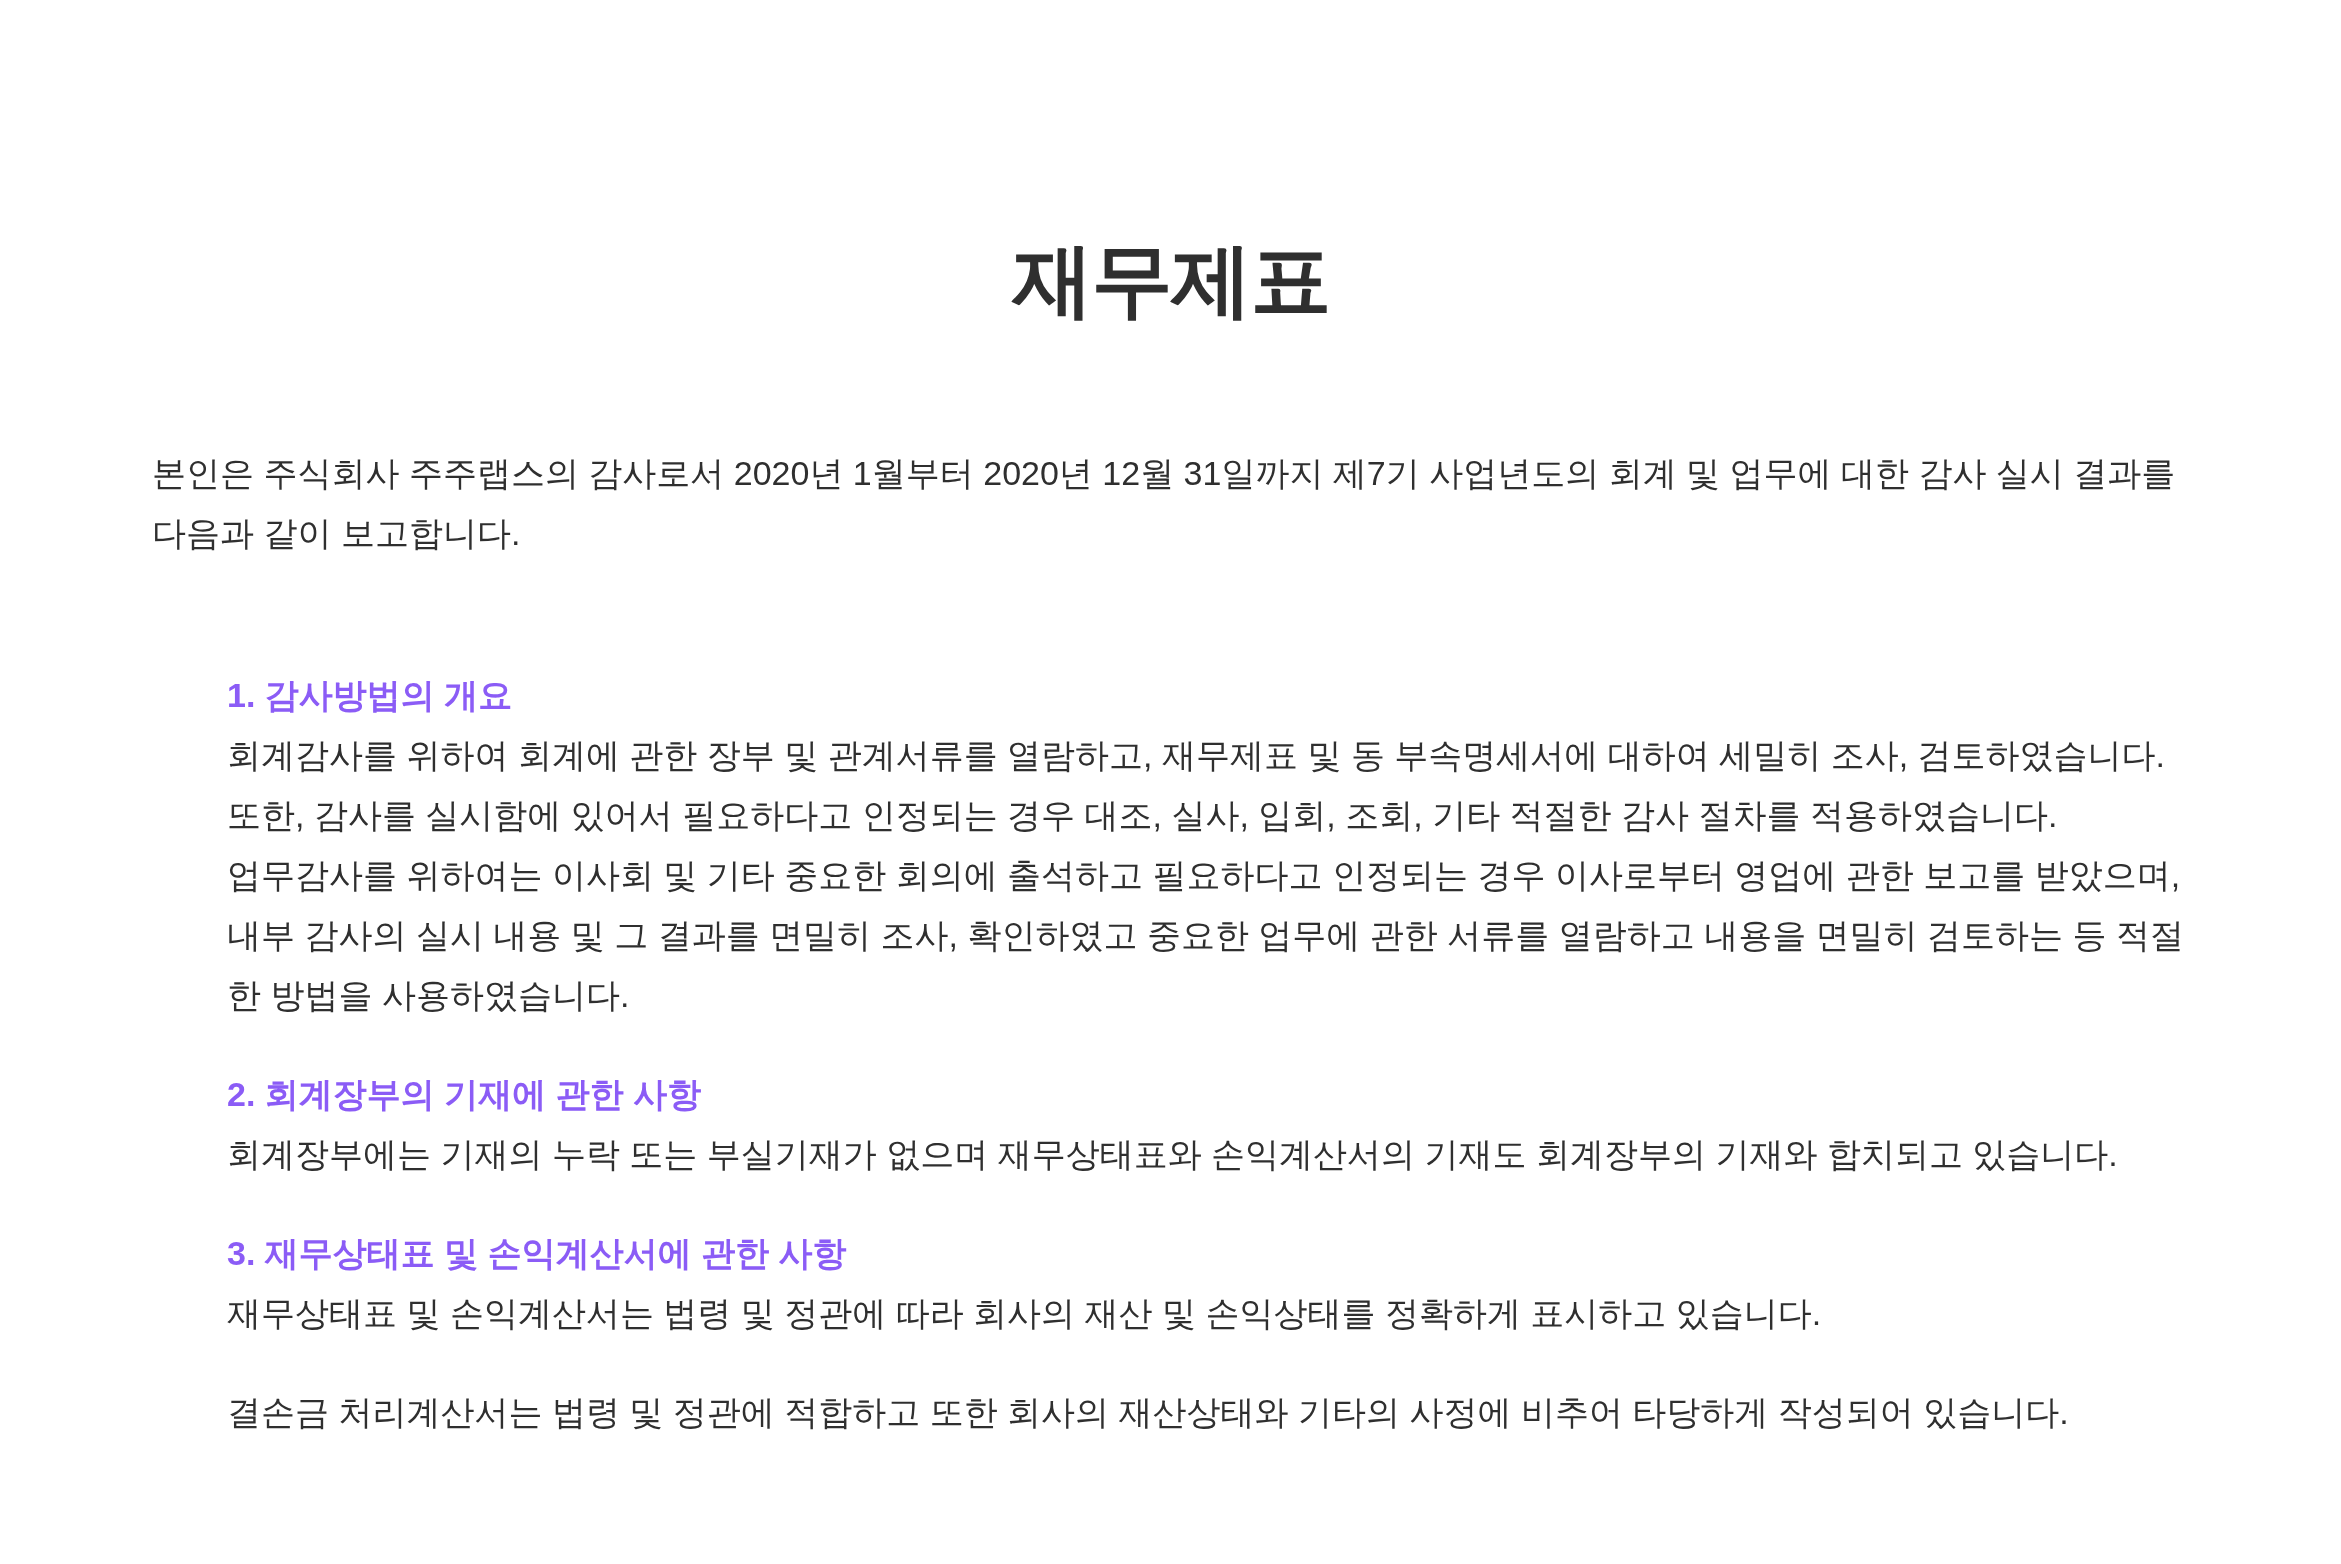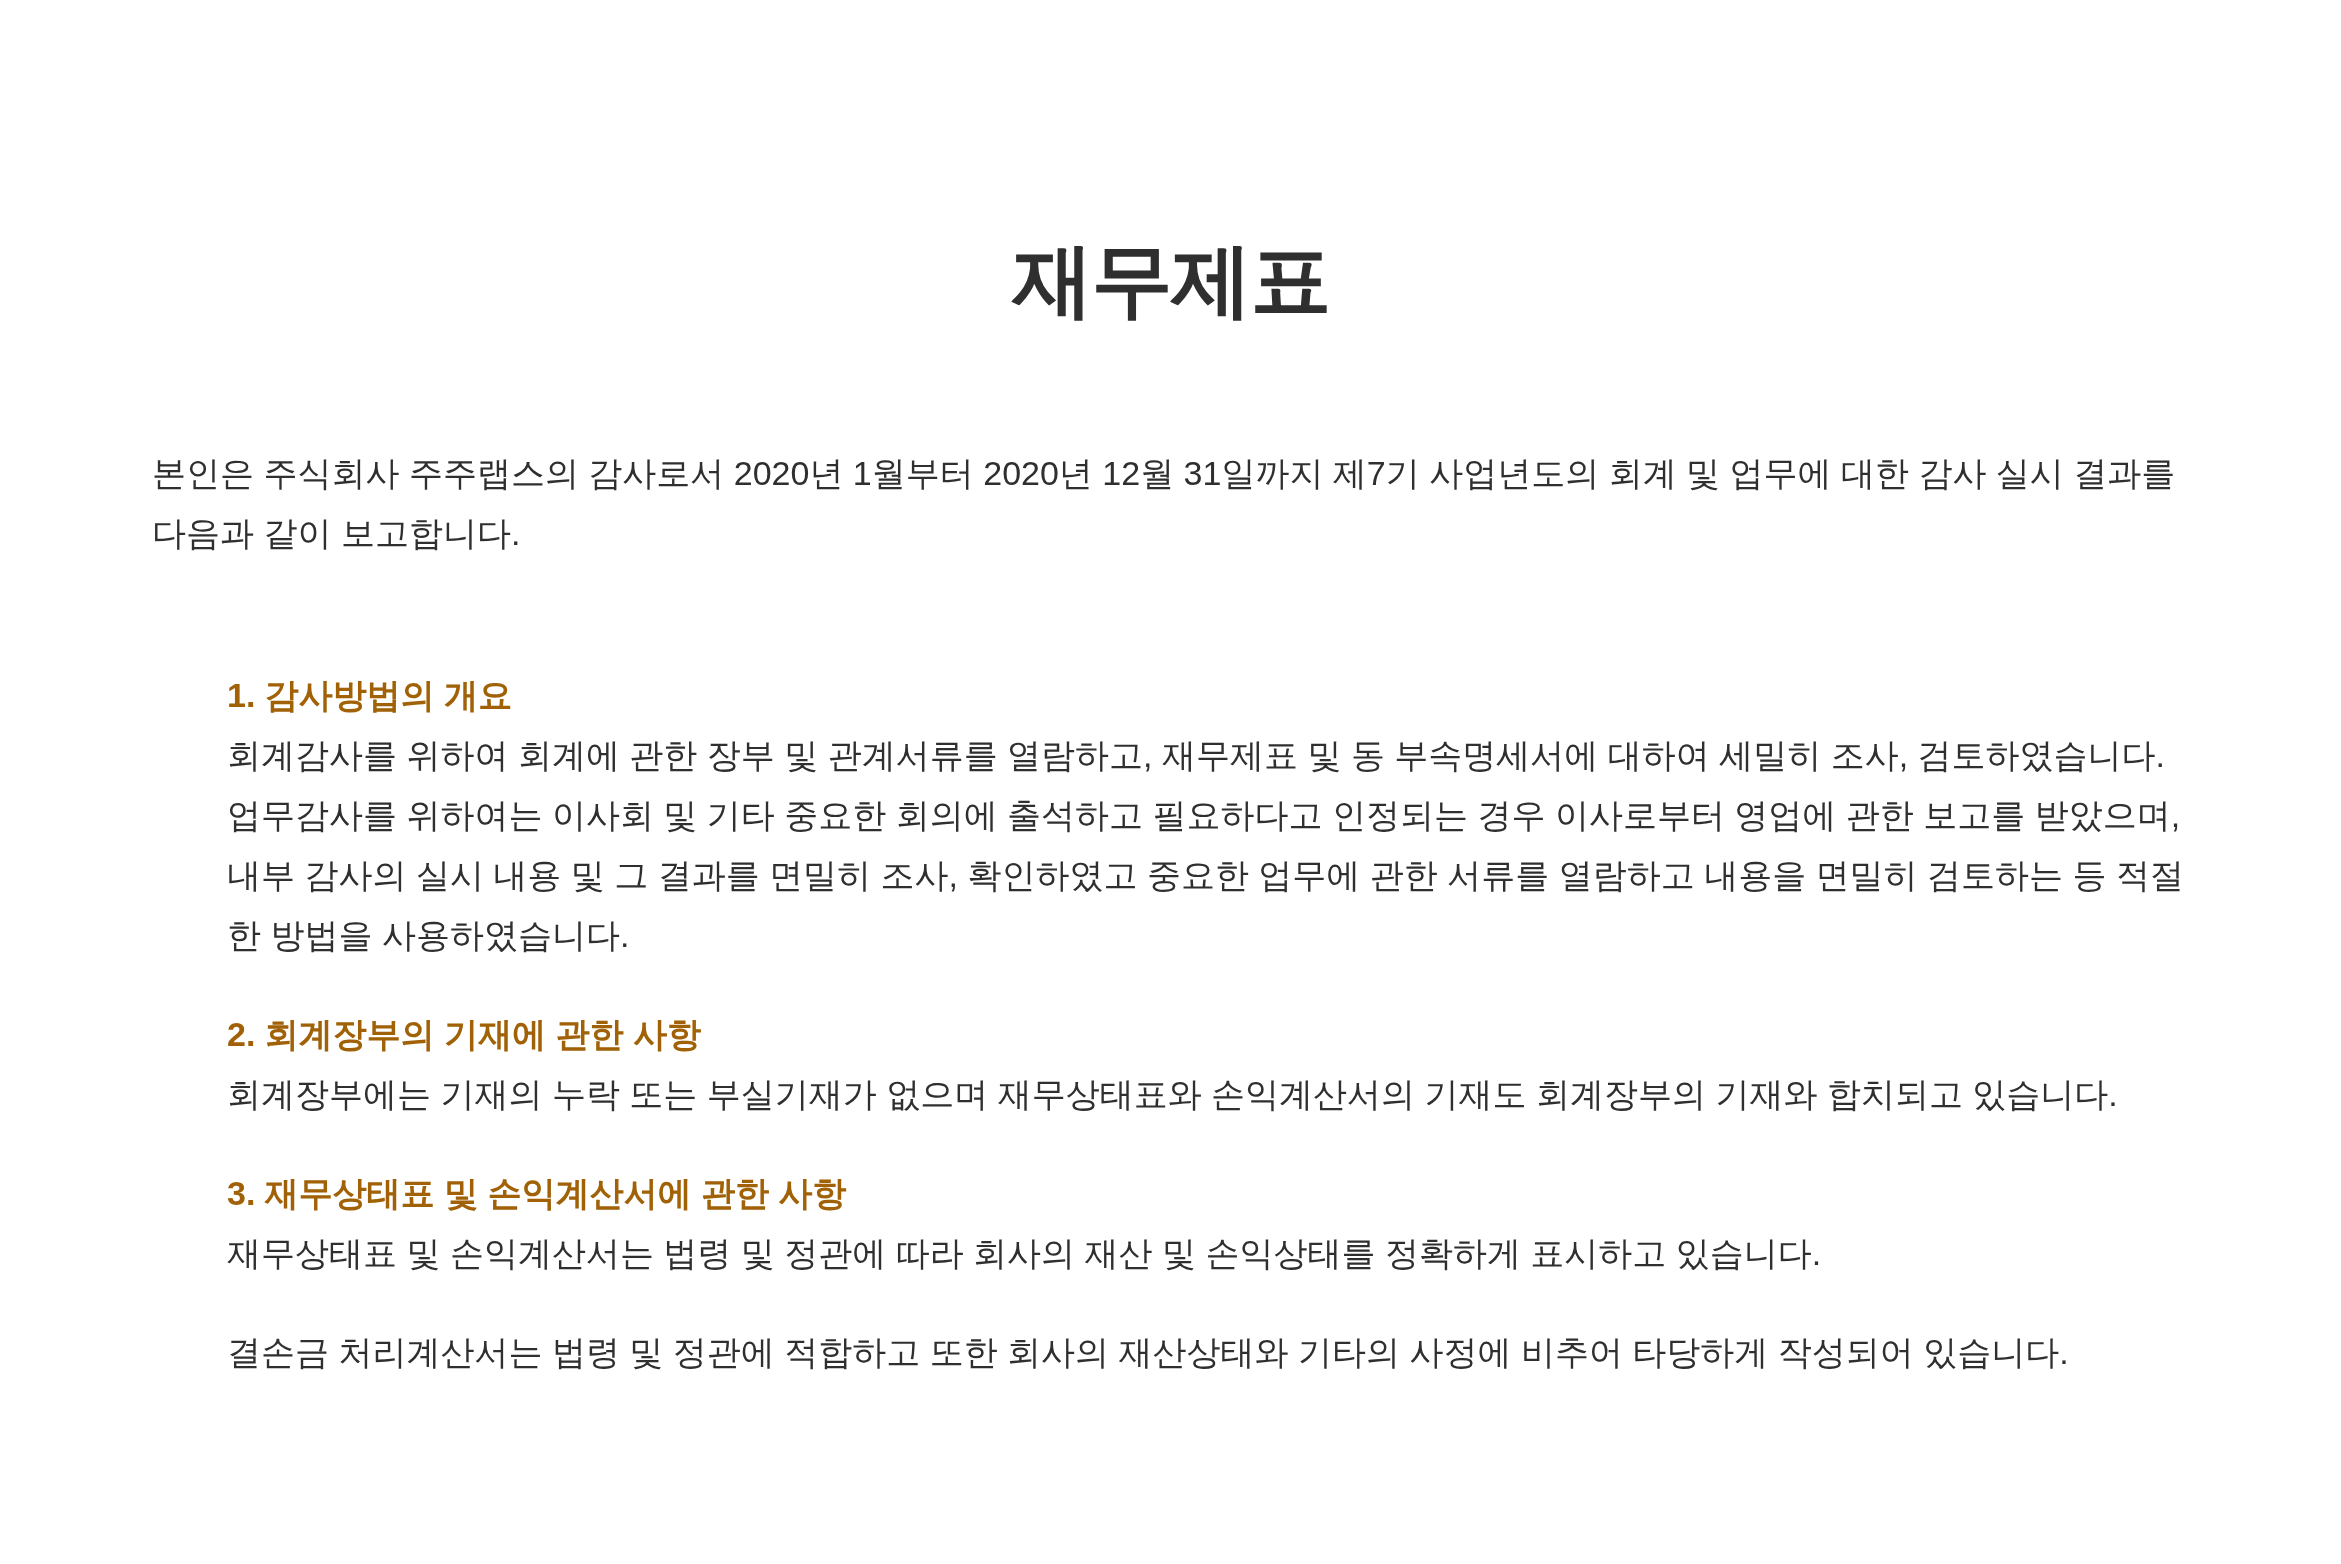--- a/index.html
+++ b/index.html
@@ -44,40 +44,41 @@
   }
   .section:last-child {
     margin-bottom: 0;
   }
   .section-heading {
     margin: 0;
     font-size: 34px;
     line-height: 60px;
     font-weight: 700;
     white-space: nowrap;
-    color: #a16207;
+    color: #8b5cf6;
   }
 </style>
 </head>
 <body>
 
 <main class="doc">
 
   <h1 class="doc-title">재무제표</h1>
 
   <div class="intro">
     <div class="line">본인은 주식회사 주주랩스의 감사로서 2020년 1월부터 2020년 12월 31일까지 제7기 사업년도의 회계 및 업무에 대한 감사 실시 결과를</div>
     <div class="line">다음과 같이 보고합니다.</div>
   </div>
 
   <div class="sections">
 
     <section class="section">
       <h2 class="section-heading">1. 감사방법의 개요</h2>
       <div class="line">회계감사를 위하여 회계에 관한 장부 및 관계서류를 열람하고, 재무제표 및 동 부속명세서에 대하여 세밀히 조사, 검토하였습니다.</div>
+      <div class="line">또한, 감사를 실시함에 있어서 필요하다고 인정되는 경우 대조, 실사, 입회, 조회, 기타 적절한 감사 절차를 적용하였습니다.</div>
       <div class="line">업무감사를 위하여는 이사회 및 기타 중요한 회의에 출석하고 필요하다고 인정되는 경우 이사로부터 영업에 관한 보고를 받았으며,</div>
       <div class="line">내부 감사의 실시 내용 및 그 결과를 면밀히 조사, 확인하였고 중요한 업무에 관한 서류를 열람하고 내용을 면밀히 검토하는 등 적절</div>
       <div class="line">한 방법을 사용하였습니다.</div>
     </section>
 
     <section class="section">
       <h2 class="section-heading">2. 회계장부의 기재에 관한 사항</h2>
       <div class="line">회계장부에는 기재의 누락 또는 부실기재가 없으며 재무상태표와 손익계산서의 기재도 회계장부의 기재와 합치되고 있습니다.</div>
     </section>
 

